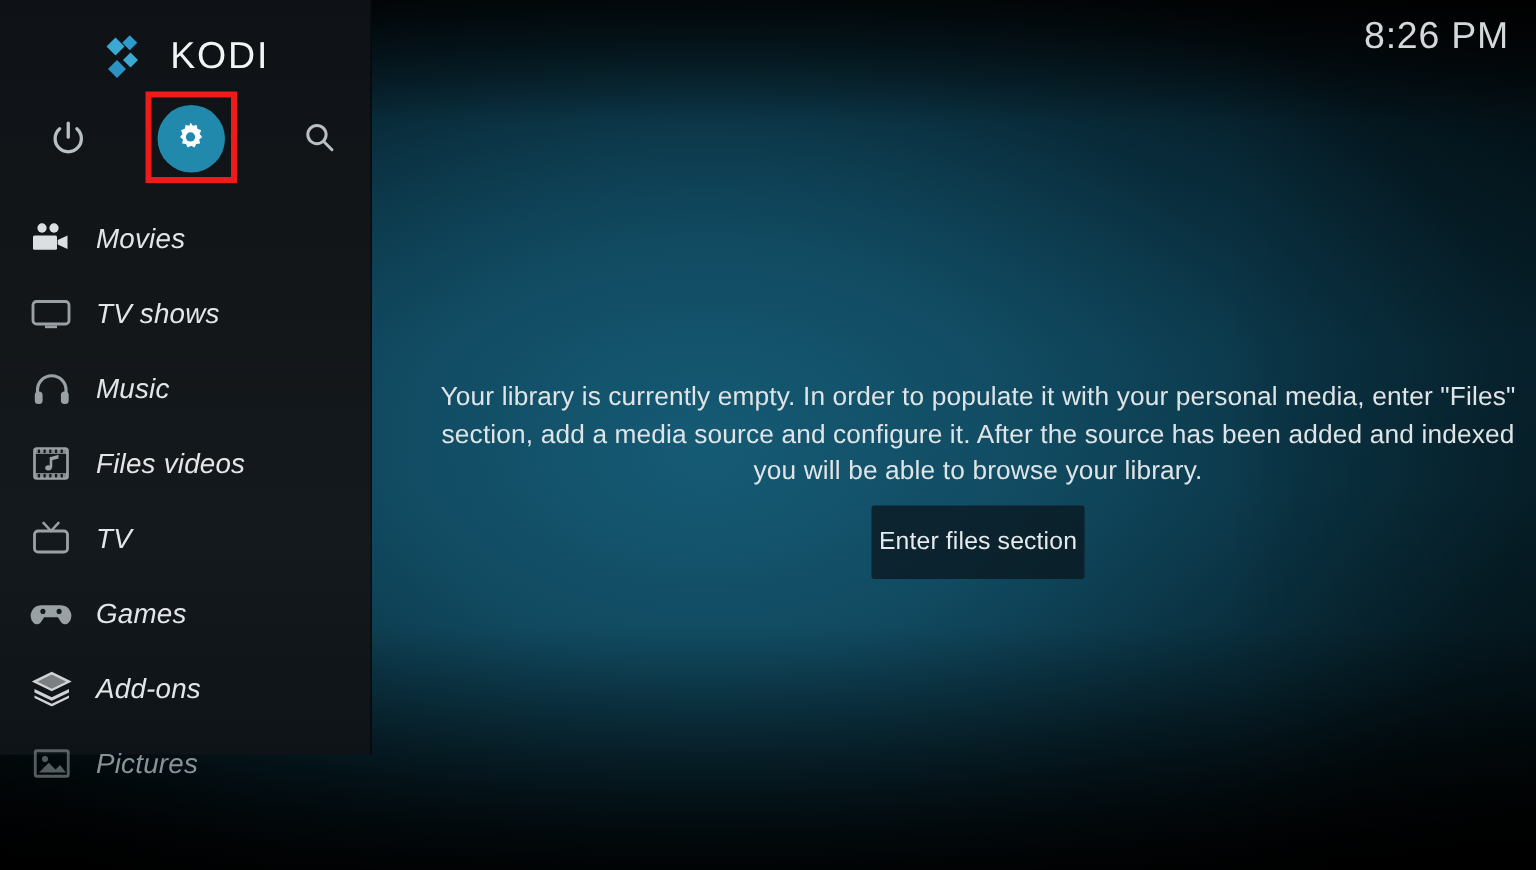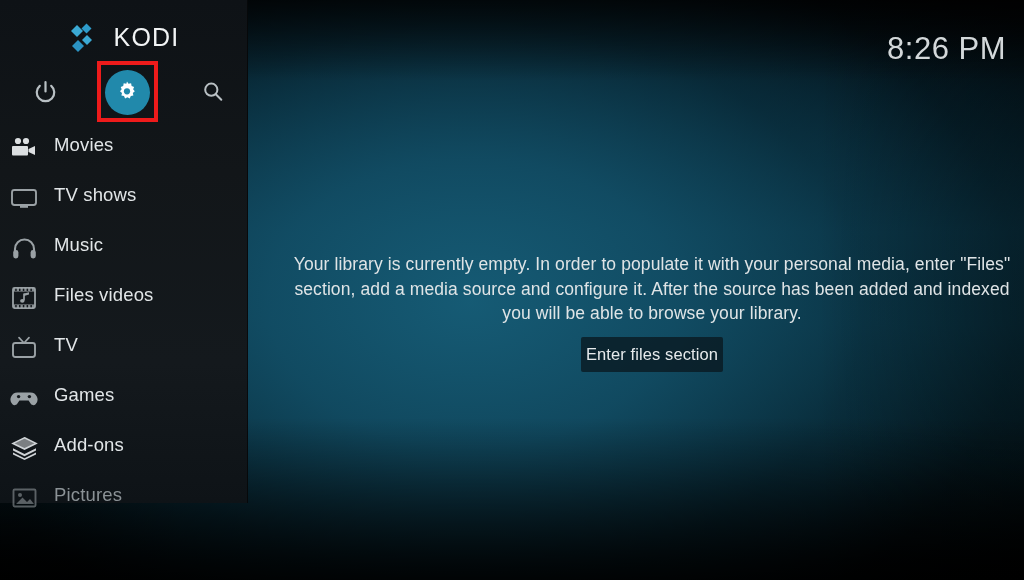--- a/index.html
+++ b/index.html
@@ -50,26 +50,25 @@
       linear-gradient(to right, rgba(0,0,0,0.25) 0%, rgba(0,0,0,0) 18%,
         rgba(0,0,0,0) 80%, rgba(0,0,0,0.42) 100%);
     pointer-events: none;
   }
 
   
   #clock {
     position: absolute;
     right: 18px;
     top: 10px;
-    font-size: 31px;
+    font-size: 25px;
     font-weight: 300;
     color: #d3d8da;
     letter-spacing: 0.5px;
     white-space: nowrap;
-    margin-top: 21px;
   }
 
   
   #sidebar {
     position: absolute;
     left: 0; top: 0;
     width: 248px;
     height: 503px;
     background: linear-gradient(to bottom, #0e1216 0%, #121619 34%, #14191d 72%, #0e1317 100%);
   }
@@ -148,22 +147,24 @@
   #menu {
     position: absolute;
     left: 0;
     top: 134px;
     width: 248px;
   }
   .menu-item {
     position: relative;
     height: 50px;
     display: flex;
-    padding-left: 8px;
+    align-items: center;
+    padding-left: 18px;
     box-sizing: border-box;
+    font-style: italic;
   }
   .menu-icon {
     width: 32px;
     height: 28px;
     flex: 0 0 32px;
     display: flex;
     align-items: center;
     justify-content: center;
     margin-right: 14px;
   }
@@ -200,21 +201,21 @@
   #button-row {
     position: absolute;
     left: 0;
     top: 337px;
     width: 776px;
     display: flex;
     justify-content: center;
     gap: 19px;
   }
   .action-button {
-    height: 35px;
+    height: 49px;
     padding: 0 5px;
     display: flex;
     align-items: center;
     justify-content: center;
     background: rgba(9, 22, 29, 0.74);
     border: none;
     border-radius: 2px;
     color: #e6eaec;
     font-family: "Liberation Sans", sans-serif;
     font-size: 16.5px;

